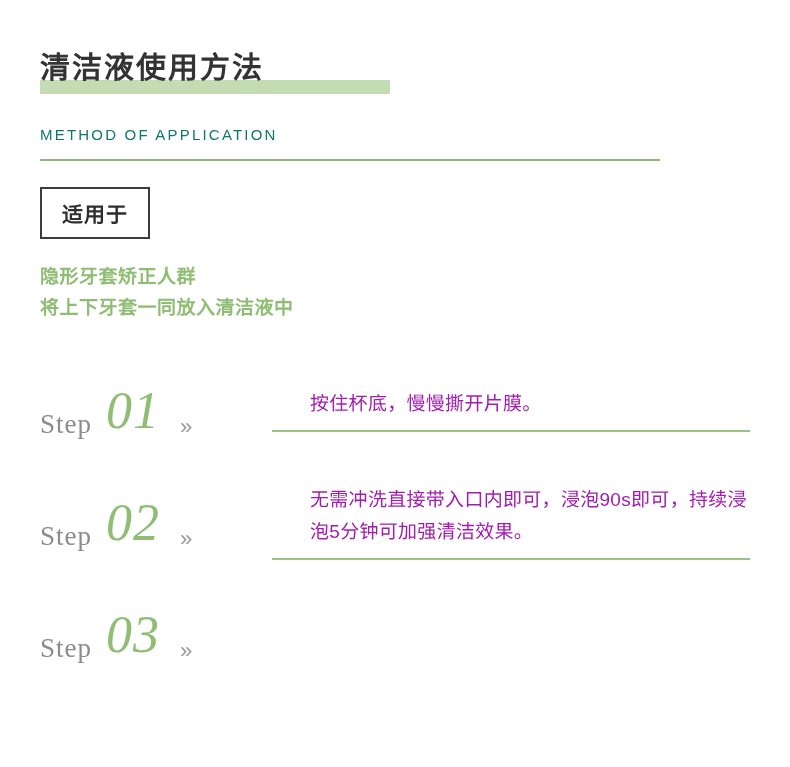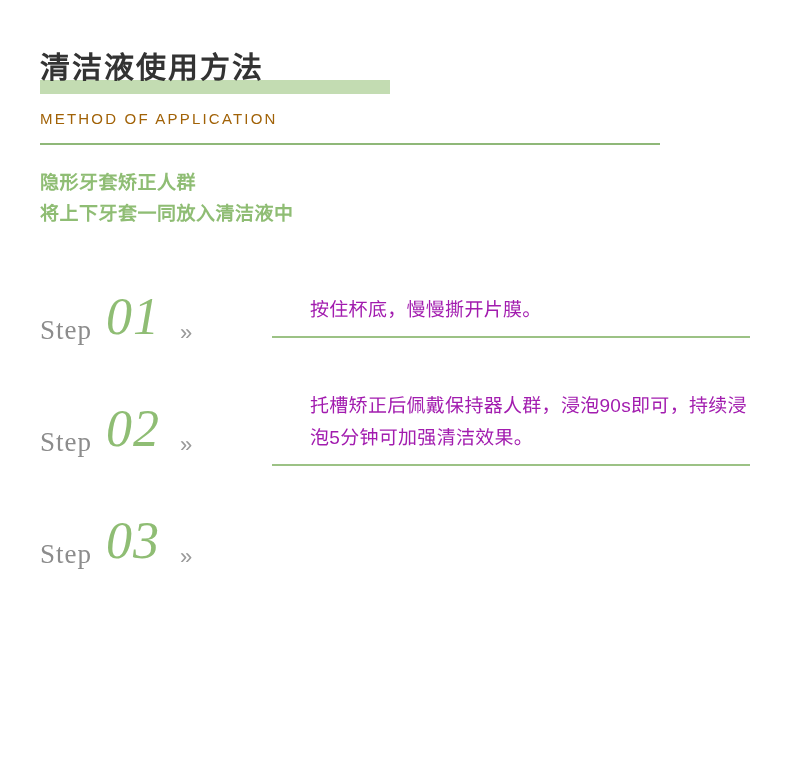--- a/index.html
+++ b/index.html
@@ -43,24 +43,24 @@
     position: relative;
     font-size: 30px;
     font-weight: bold;
     letter-spacing: 2px;
     color: #333333;
     line-height: 48px;
     margin: 0;
   }
 
   .title-en {
-    margin-top: 4px;
+    margin-top: 20px;
     font-size: 15px;
     letter-spacing: 2.2px;
-    color: #a16207;
+    color: #0f766e;
     font-weight: normal;
   }
 
   .title-rule {
     margin-top: 16px;
     width: 620px;
     height: 2px;
     background: #8fb878;
   }
 
@@ -143,20 +143,21 @@
 
   <div class="title-wrap">
     <div class="title-highlight"></div>
     <h1 class="title-cn">清洁液使用方法</h1>
   </div>
 
   <div class="title-en">METHOD OF APPLICATION</div>
 
   <div class="title-rule"></div>
 
+  <div class="applies-box">适用于</div>
 
   <div class="applies-list">
     <div>隐形牙套矫正人群</div>
     <div>将上下牙套一同放入清洁液中</div>
   </div>
 
   <div class="steps">
 
     <div class="step-row">
       <div class="step-label-wrap">
@@ -171,21 +172,21 @@
 
     <div class="step-gap"></div>
 
     <div class="step-row">
       <div class="step-label-wrap">
         <span class="step-word">Step</span>
         <span class="step-num">02</span>
         <span class="step-arrow">»</span>
       </div>
       <div class="step-body">
-        <div class="step-text">托槽矫正后佩戴保持器人群，浸泡90s即可，持续浸泡5分钟可加强清洁效果。</div>
+        <div class="step-text">无需冲洗直接带入口内即可，浸泡90s即可，持续浸泡5分钟可加强清洁效果。</div>
       </div>
     </div>
 
     <div class="step-gap"></div>
 
     <div class="step-row">
       <div class="step-label-wrap">
         <span class="step-word">Step</span>
         <span class="step-num">03</span>
         <span class="step-arrow">»</span>

